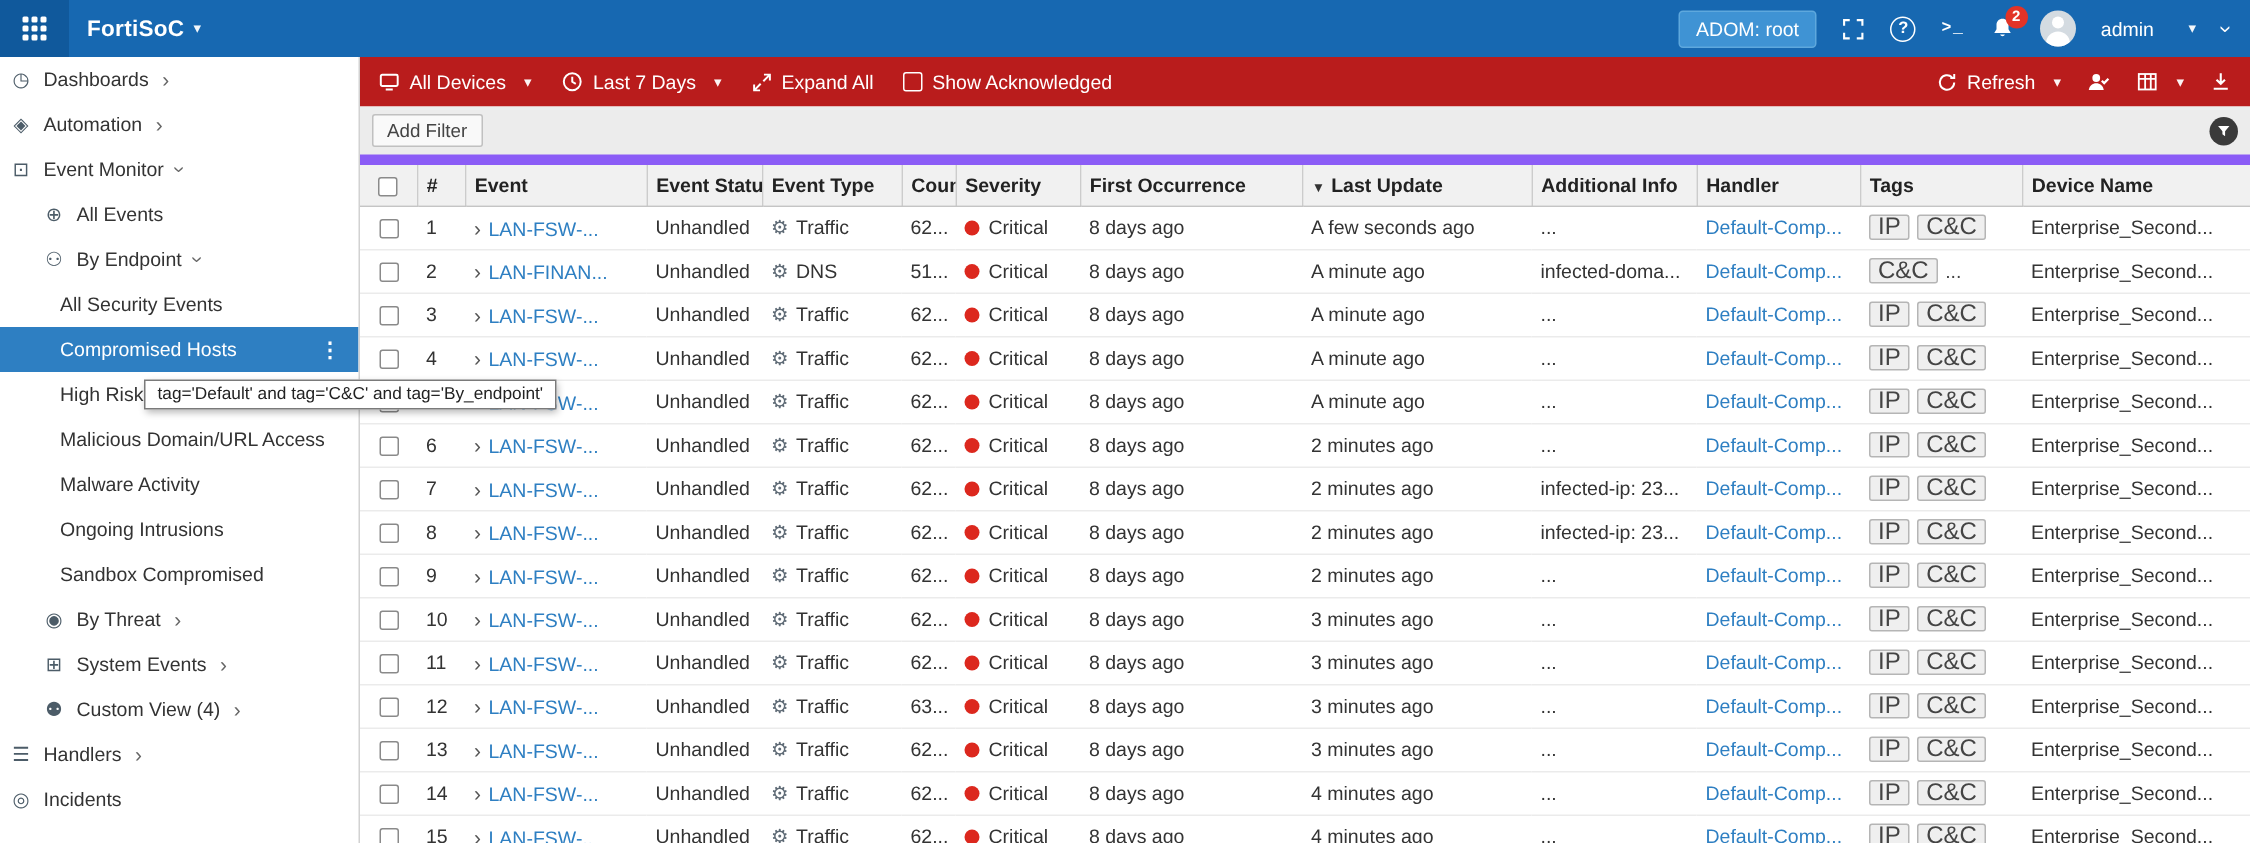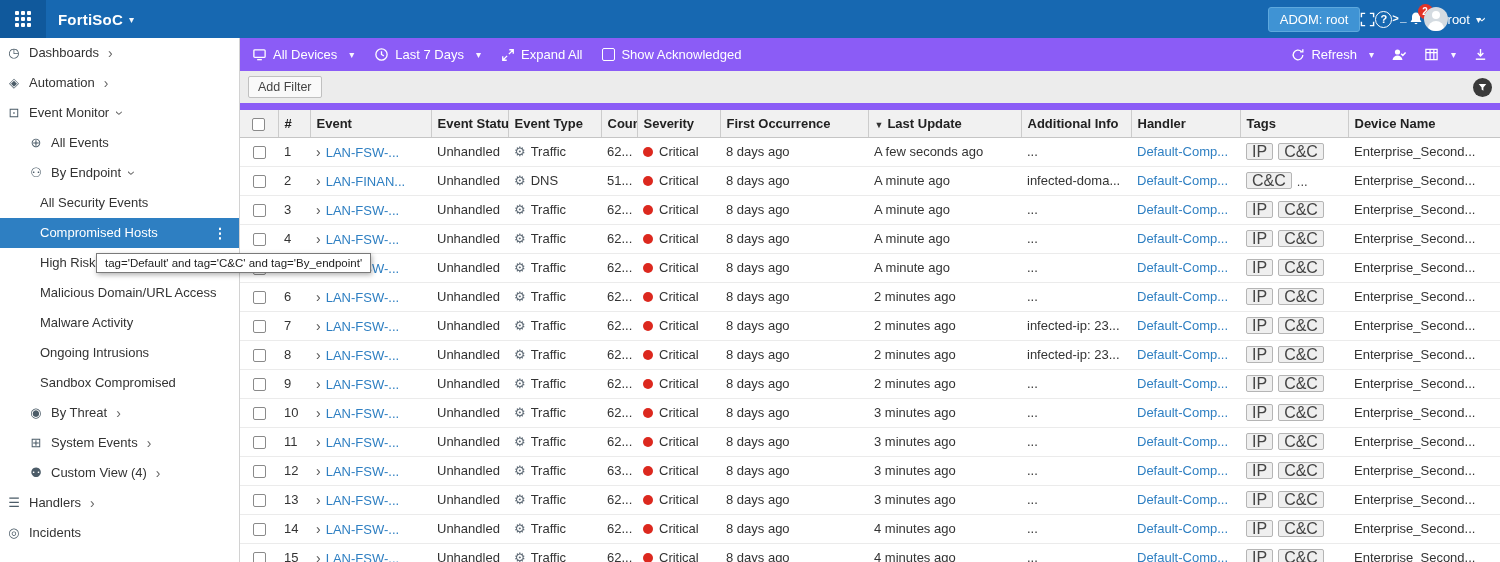--- a/index.html
+++ b/index.html
@@ -6,21 +6,21 @@
   html,body { width:1500px; height:562px; overflow:hidden; background:#fff;
     font-family:"Liberation Sans", sans-serif; font-size:13px; color:#333; }
 
   
   .topbar { height:38px; background:#1768b1; color:#fff; display:flex; align-items:center; }
   .logo-tile { width:46px; height:38px; background:#10599c; display:flex; align-items:center; justify-content:center; cursor:pointer; }
   .apps-grid { display:grid; grid-template-columns:repeat(3,4px); grid-gap:2px; }
   .apps-grid i { width:4px; height:4px; background:#fff; display:block; border-radius:1px; }
   .brand { font-size:15px; font-weight:bold; margin-left:12px; letter-spacing:.2px; }
   .caret { font-size:10px; margin-left:6px; opacity:.95; }
-  .topbar-right { margin-left:auto; display:flex; align-items:center; padding-right:14px; }
+  .topbar-right { margin-left:auto; display:flex; align-items:center; gap:17px; padding-right:14px; }
   .adom-btn { background:#3f93d4; border:1px solid #5ea8dd; border-radius:3px; padding:4px 11px; font-size:13px; cursor:pointer; }
   .icon-btn { display:flex; align-items:center; justify-content:center; cursor:pointer; position:relative; }
   .help-circle { width:17px; height:17px; border:1.4px solid #fff; border-radius:50%; font-size:11px; font-weight:bold; display:flex; align-items:center; justify-content:center; }
   .terminal-glyph { font-family:"Liberation Mono", monospace; font-size:11px; font-weight:bold; letter-spacing:1px; }
   .badge { position:absolute; top:-7px; right:-9px; background:#e23327; color:#fff; border-radius:8px; min-width:15px; height:15px; font-size:10px; line-height:15px; text-align:center; padding:0 3px; font-weight:bold; }
   .avatar { width:24px; height:24px; border-radius:50%; background:#d4dbe1; position:relative; overflow:hidden; }
   .avatar::before { content:''; position:absolute; top:4px; left:8px; width:8px; height:8px; border-radius:50%; background:#fff; }
   .avatar::after { content:''; position:absolute; top:14px; left:4px; width:16px; height:12px; border-radius:8px 8px 0 0; background:#fff; }
   .username { font-size:13px; }
   .rot90 { display:inline-block; transform:rotate(90deg); }
@@ -36,21 +36,21 @@
   .side-item.level-2 { padding-left:40px; }
   .side-item.selected { background:#2e7fc2; color:#fff; }
   .side-icon { width:16px; text-align:center; color:#4c5c68; font-size:13px; flex:none; }
   .side-label { white-space:normal; }
   .side-chev { color:#666; font-size:14px; line-height:10px; margin-left:2px; }
   .side-menu { margin-left:auto; color:#fff; font-size:14px; font-weight:bold; padding:0 4px; }
 
   
   .main-col { flex:1; display:flex; flex-direction:column; min-width:0; }
 
-  .main-toolbar { height:33px; background:#8b5cf6; color:#fff; display:flex; align-items:center; padding:0 12px; gap:20px; flex:none; }
+  .main-toolbar { height:33px; background:#b91c1c; color:#fff; display:flex; align-items:center; padding:0 12px; gap:20px; flex:none; }
   .tb-item { display:flex; align-items:center; gap:6px; cursor:pointer; white-space:nowrap; }
   .tb-item svg { display:block; }
   .tb-checkbox { width:13px; height:13px; border:1px solid #fff; border-radius:2px; background:transparent; display:inline-block; }
   .tb-right { margin-left:auto; display:flex; align-items:center; gap:17px;justify-content:flex-end; }
 
   .filter-bar { height:39px; background:#ececec; border-bottom:7px solid #8b5cf6; display:flex; align-items:center; padding:0 8px; flex:none; }
   .add-filter { border:1px solid #c0c0c0; background:#f9f9f9; border-radius:2px; padding:3px 9px; color:#444; font-size:12.5px; cursor:text; }
   .funnel-btn { margin-left:auto; width:19px; height:19px; border-radius:50%; background:#3a3a3a; display:flex; align-items:center; justify-content:center; cursor:pointer; }
 
   
@@ -102,21 +102,21 @@
     <span class="icon-btn help-circle">?</span>
     <span class="icon-btn terminal-glyph">&gt;_</span>
     <span class="icon-btn">
       <svg width="16" height="16" viewBox="0 0 16 16">
           <path fill="#fff" d="M8 1.5c-2.4 0-4 1.8-4 4v3L2.5 11h11L12 8.5v-3c0-2.2-1.6-4-4-4z"></path>
           <path fill="#fff" d="M6.4 12a1.7 1.7 0 0 0 3.2 0z"></path>
         </svg>
       <span class="badge">2</span>
     </span>
     <span class="avatar"></span>
-    <span class="username">root</span>
+    <span class="username">admin</span>
     <span class="caret">▾</span>
     <span class="rot90" style="font-size:15px;">›</span>
   </div>
 </div>
 
 <div class="app-body">
 
   <div class="sidebar">
       <div class="side-item level-0">
         <span class="side-icon">◷</span>

